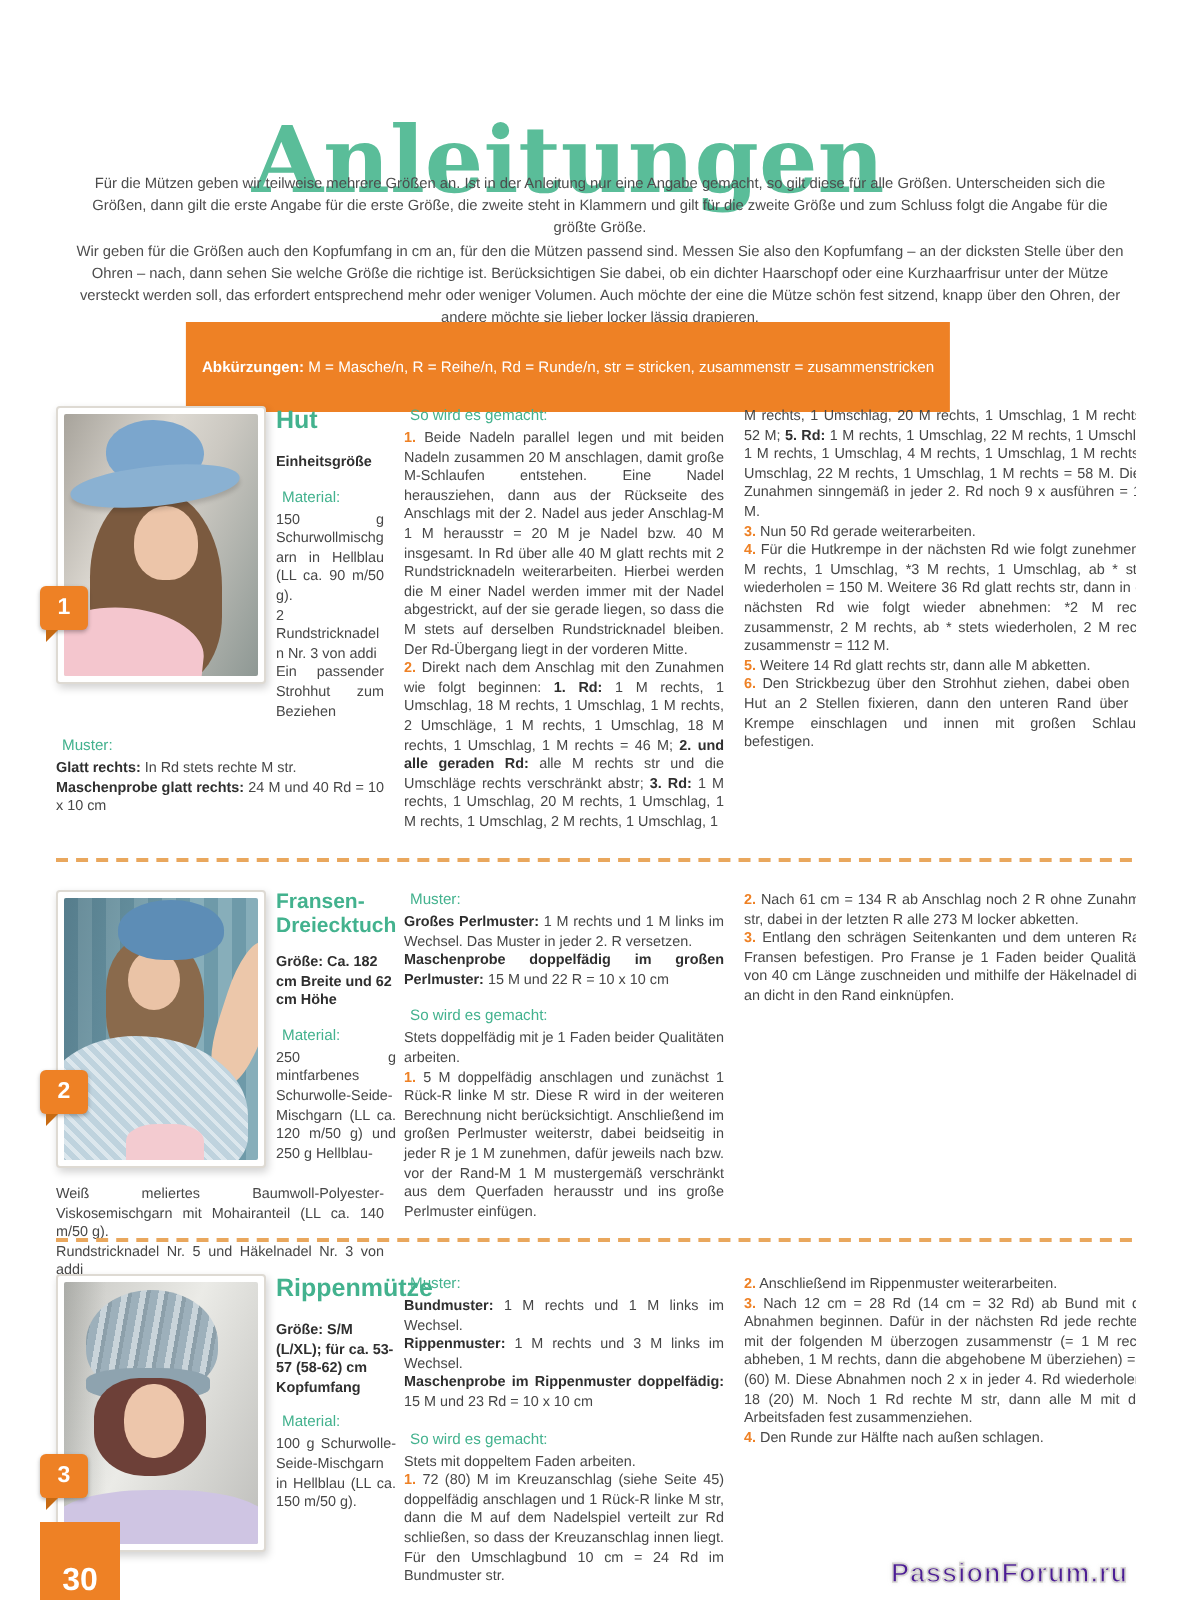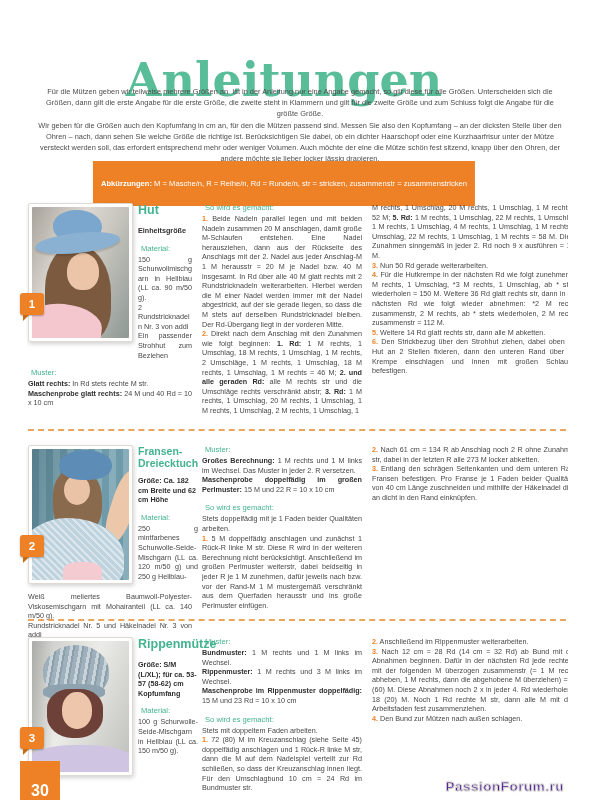--- a/index.html
+++ b/index.html
@@ -172,21 +172,21 @@
           <p class="body-p">250 g mintfarbenes Schurwolle-Seide-Mischgarn (LL ca. 120 m/50 g) und 250 g Hellblau-</p>
         </div>
       </div>
       <div class="belowA">
         <p class="body-p"><span>Weiß meliertes Baumwoll-Polyester-Viskosemischgarn mit Mohairanteil (LL ca. 140 m/50 g).</span></p>
         <p class="body-p"><span>Rundstricknadel Nr. 5 und Häkelnadel Nr. 3 von addi</span></p>
       </div>
     </div>
     <div class="colB">
       <p class="sub-head">Muster:</p>
-      <p class="body-p"><span class="run-b">Großes Berechnung:</span><span> 1 M rechts und 1 M links im Wechsel. Das Muster in jeder 2. R versetzen.</span></p>
+      <p class="body-p"><span class="run-b">Großes Perlmuster:</span><span> 1 M rechts und 1 M links im Wechsel. Das Muster in jeder 2. R versetzen.</span></p>
       <p class="body-p"><span class="run-b">Maschenprobe doppelfädig im großen Perlmuster:</span><span> 15 M und 22 R = 10 x 10 cm</span></p>
       <p class="sub-head mt">So wird es gemacht:</p>
       <p class="body-p"><span>Stets doppelfädig mit je 1 Faden beider Qualitäten arbeiten.</span></p>
       <p class="body-p"><span class="run-o">1.</span><span> 5 M doppelfädig anschlagen und zunächst 1 Rück-R linke M str. Diese R wird in der weiteren Berechnung nicht berücksichtigt. Anschließend im großen Perlmuster weiterstr, dabei beidseitig in jeder R je 1 M zunehmen, dafür jeweils nach bzw. vor der Rand-M 1 M mustergemäß verschränkt aus dem Querfaden herausstr und ins große Perlmuster einfügen.</span></p>
     </div>
     <div class="colC">
       <p class="body-p"><span class="run-o">2.</span><span> Nach 61 cm = 134 R ab Anschlag noch 2 R ohne Zunahmen str, dabei in der letzten R alle 273 M locker abketten.</span></p>
       <p class="body-p"><span class="run-o">3.</span><span> Entlang den schrägen Seitenkanten und dem unteren Rand Fransen befestigen. Pro Franse je 1 Faden beider Qualitäten von 40 cm Länge zuschneiden und mithilfe der Häkelnadel dicht an dicht in den Rand einknüpfen.</span></p>
     </div>
   </section>
@@ -219,21 +219,21 @@
       <p class="body-p"><span class="run-b">Bundmuster:</span><span> 1 M rechts und 1 M links im Wechsel.</span></p>
       <p class="body-p"><span class="run-b">Rippenmuster:</span><span> 1 M rechts und 3 M links im Wechsel.</span></p>
       <p class="body-p"><span class="run-b">Maschenprobe im Rippenmuster doppelfädig:</span><span> 15 M und 23 Rd = 10 x 10 cm</span></p>
       <p class="sub-head mt">So wird es gemacht:</p>
       <p class="body-p"><span>Stets mit doppeltem Faden arbeiten.</span></p>
       <p class="body-p"><span class="run-o">1.</span><span> 72 (80) M im Kreuzanschlag (siehe Seite 45) doppelfädig anschlagen und 1 Rück-R linke M str, dann die M auf dem Nadelspiel verteilt zur Rd schließen, so dass der Kreuzanschlag innen liegt. Für den Umschlagbund 10 cm = 24 Rd im Bundmuster str.</span></p>
     </div>
     <div class="colC">
       <p class="body-p"><span class="run-o">2.</span><span> Anschließend im Rippenmuster weiterarbeiten.</span></p>
       <p class="body-p"><span class="run-o">3.</span><span> Nach 12 cm = 28 Rd (14 cm = 32 Rd) ab Bund mit den Abnahmen beginnen. Dafür in der nächsten Rd jede rechte M mit der folgenden M überzogen zusammenstr (= 1 M rechts abheben, 1 M rechts, dann die abgehobene M überziehen) = 54 (60) M. Diese Abnahmen noch 2 x in jeder 4. Rd wiederholen = 18 (20) M. Noch 1 Rd rechte M str, dann alle M mit dem Arbeitsfaden fest zusammenziehen.</span></p>
-      <p class="body-p"><span class="run-o">4.</span><span> Den Bund zur Mützen nach außen schlagen.</span></p>
+      <p class="body-p"><span class="run-o">4.</span><span> Den Runde zur Hälfte nach außen schlagen.</span></p>
     </div>
   </section>
 
   <div class="page-number-box">
     <span>30</span>
   </div>
   <div class="watermark">PassionForum.ru</div>
 
 </div>
 

